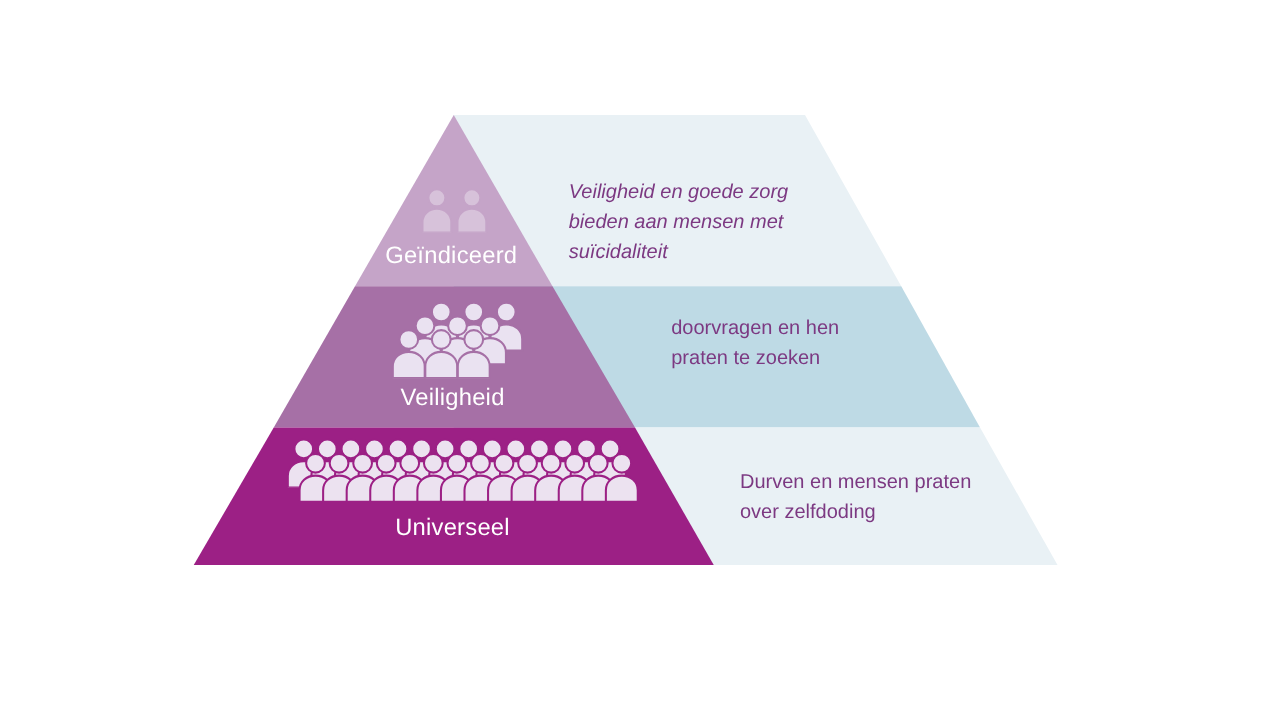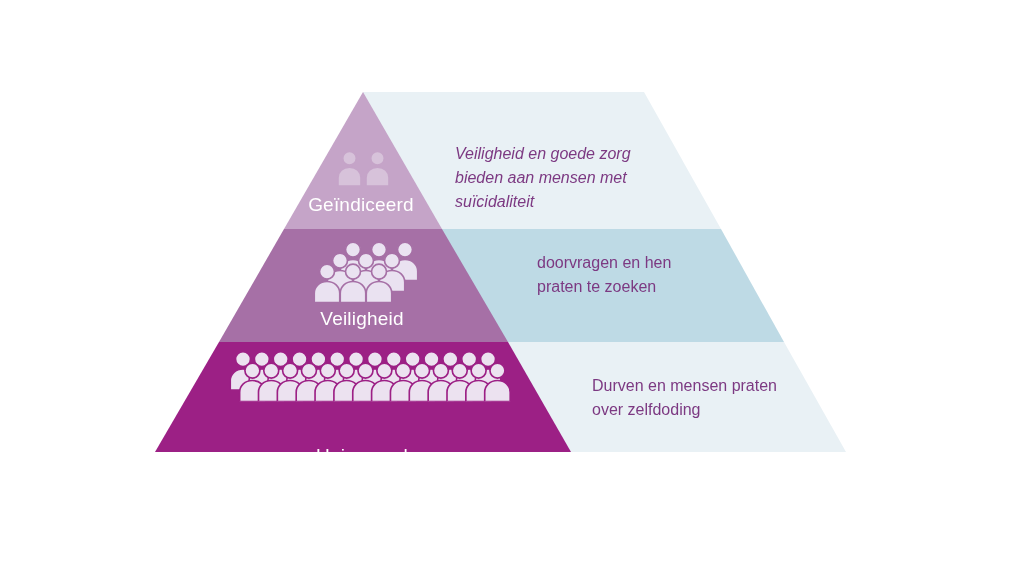--- a/index.html
+++ b/index.html
@@ -102,21 +102,21 @@
         <use href="#person" xlink:href="#person" x="407.05" y="362.5" width="30" height="39" fill="#ece2f0" stroke="#9c2085" stroke-width="1.1"></use>
         <use href="#person" xlink:href="#person" x="425.9" y="362.5" width="30" height="39" fill="#ece2f0" stroke="#9c2085" stroke-width="1.1"></use>
         <use href="#person" xlink:href="#person" x="444.75" y="362.5" width="30" height="39" fill="#ece2f0" stroke="#9c2085" stroke-width="1.1"></use>
         <use href="#person" xlink:href="#person" x="463.6" y="362.5" width="30" height="39" fill="#ece2f0" stroke="#9c2085" stroke-width="1.1"></use>
         <use href="#person" xlink:href="#person" x="482.45000000000005" y="362.5" width="30" height="39" fill="#ece2f0" stroke="#9c2085" stroke-width="1.1"></use>
       </g>
   </svg>
 
   <div class="level-label" style="left:361px; top:194px;">Geïndiceerd</div>
   <div class="level-label" style="left:362px; top:308px;">Veiligheid</div>
-  <div class="level-label" style="left:362px; top:412px;margin-top:33px;">Universeel</div>
+  <div class="level-label" style="left:362px; top:412px;">Universeel</div>
 
   <div class="desc" style="left:455px; top:142px;font-style:italic;">
     <span>Veiligheid en goede zorg</span>
     <span>bieden aan mensen met</span>
     <span>suïcidaliteit</span>
   </div>
 
   <div class="desc" style="left:537px; top:251px;">
     <span>doorvragen en hen</span>
     <span>praten te zoeken</span>

